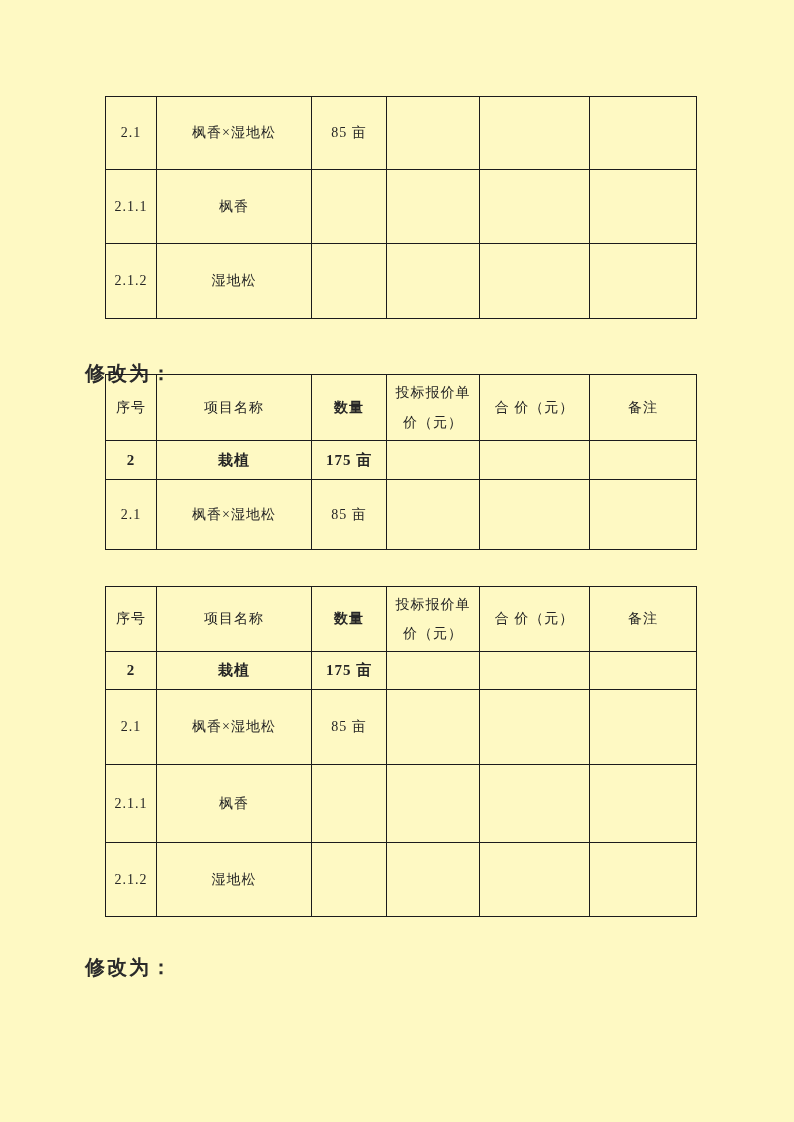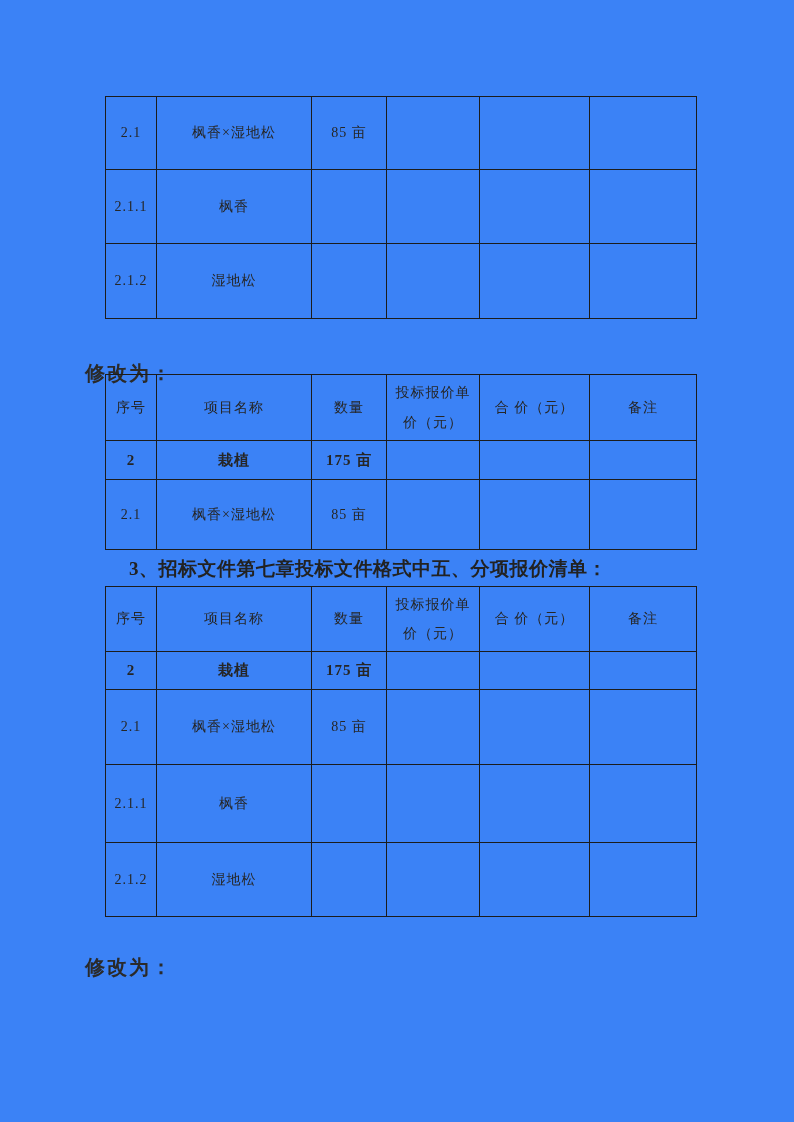--- a/index.html
+++ b/index.html
@@ -1,19 +1,19 @@
 <!DOCTYPE html>
 <html><head>
 <meta charset="utf-8">
 <style>
   html,body{margin:0;padding:0;background:#fff;}
   .page{
     position:relative;
     width:794px;height:1122px;
-    background:#3b82f6;
+    background:#fef9c3;
     font-family:"Liberation Serif","DejaVu Serif",serif;
     color:#262626;
     overflow:hidden;
   }
   table.doc{
     position:absolute;
     border-collapse:collapse;
     table-layout:fixed;
   }
   table.doc td, table.doc th{
@@ -23,21 +23,21 @@
     font-size:14px;
     font-weight:normal;
     padding:2px 3px;
     overflow:hidden;
     letter-spacing:1px;
   }
   table.doc th{
     white-space:pre-line;
     line-height:2.1;
   }
-  table.doc th.b{font-weight:normal;}
+  table.doc th.b{font-weight:bold;}
   tr.bold-row td{font-weight:bold;font-size:15px;letter-spacing:1px;}
 
   
   #tbl-top{left:105px;top:96px;width:591px;}
   #tbl-top tbody tr:nth-child(1){height:73px;}
   #tbl-top tbody tr:nth-child(2){height:74px;}
   #tbl-top tbody tr:nth-child(3){height:75px;}
 
   #tbl-mid{left:105px;top:374px;width:591px;}
   #tbl-mid thead tr{height:66px;}
@@ -157,21 +157,20 @@
           <td>2.1</td>
           <td>枫香×湿地松</td>
           <td>85 亩</td>
           <td></td>
           <td></td>
           <td></td>
         </tr>
       </tbody>
     </table>
 
-  <div class="section-heading">3、招标文件第七章投标文件格式中五、分项报价清单：</div>
 
   <table class="doc" id="tbl-sec3">
     <colgroup>
       <col class="c1">
         <col class="c2">
         <col class="c3">
       <col class="c4">
         <col class="c5">
         <col class="c6">
     </colgroup>

